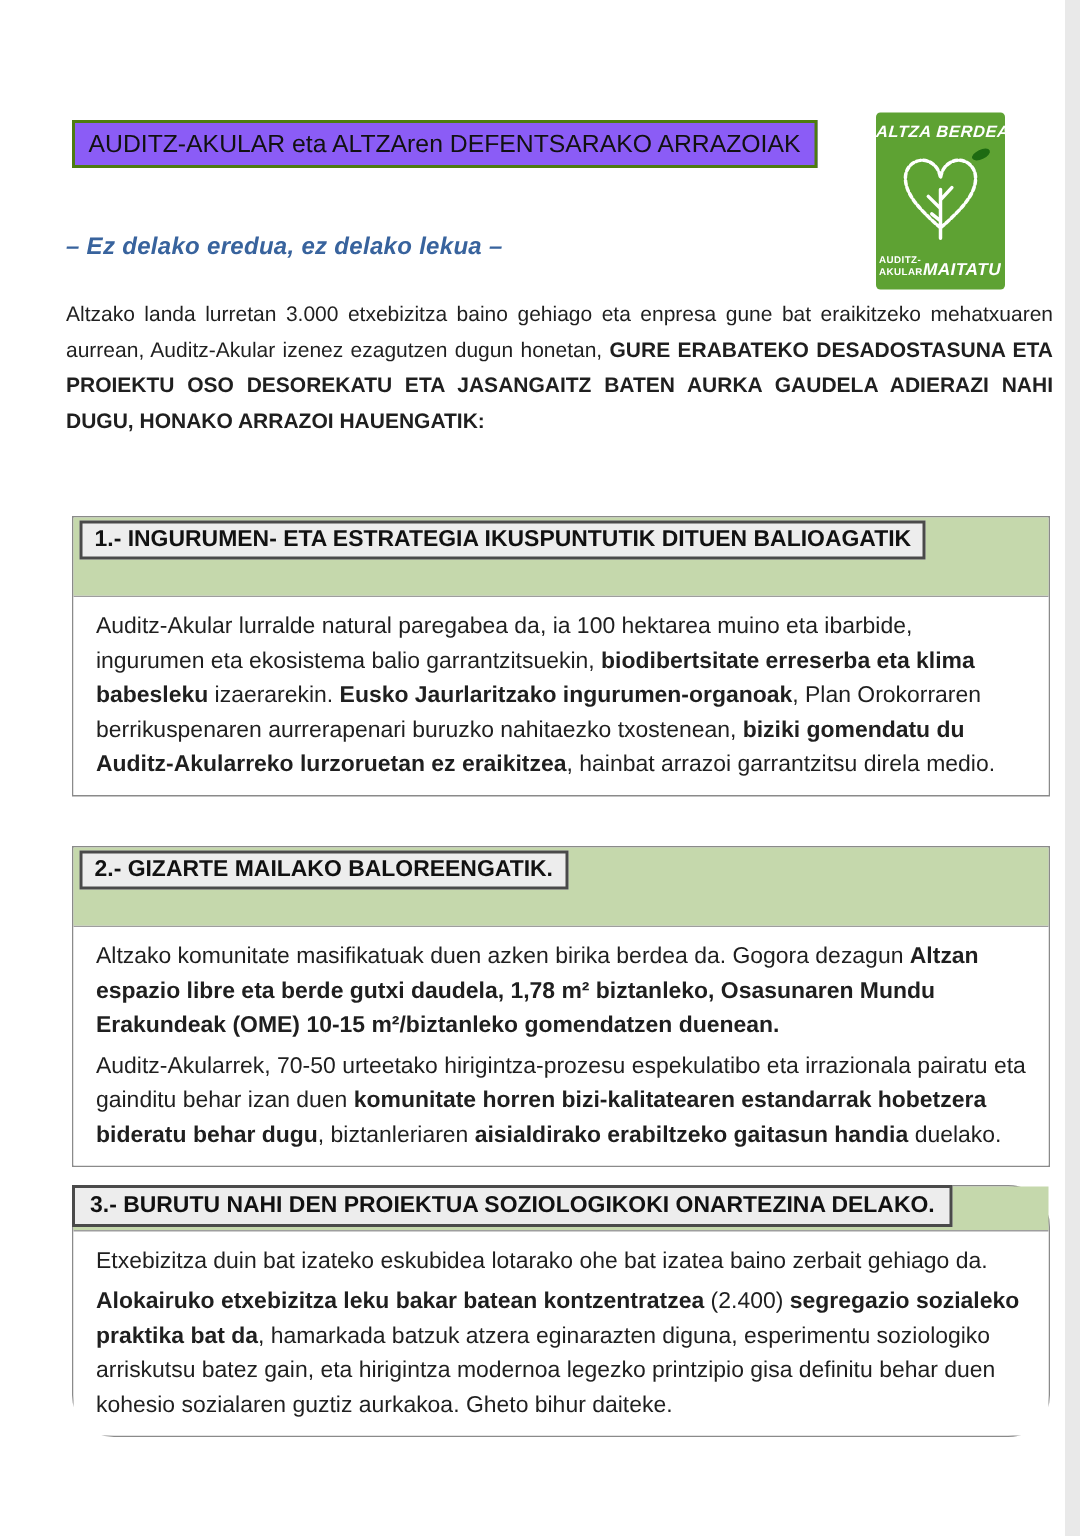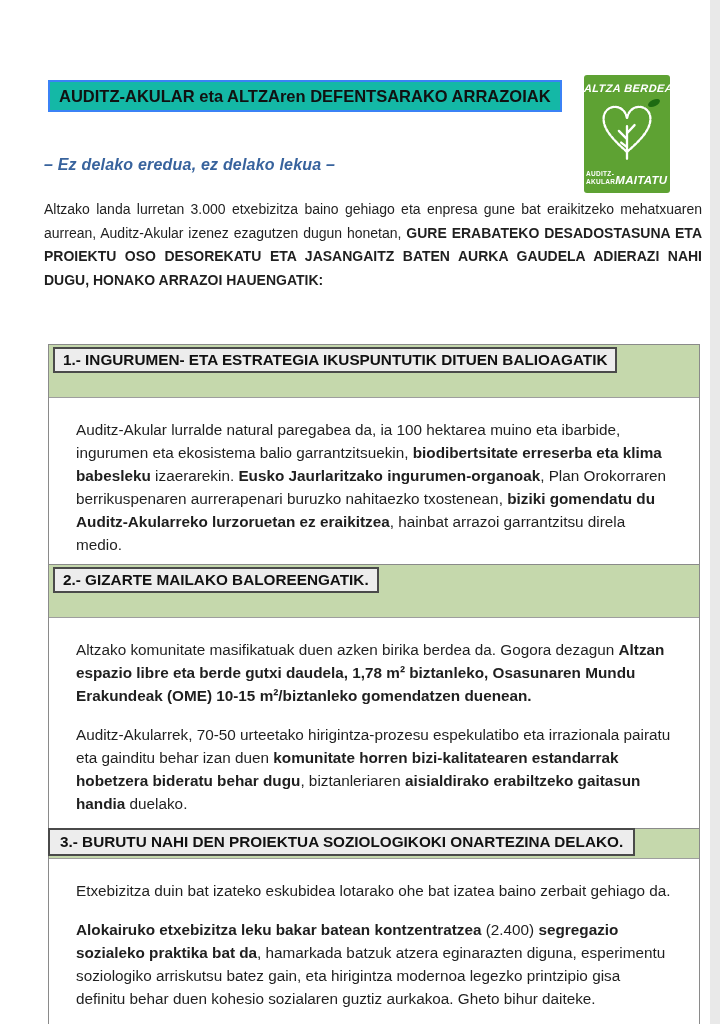--- a/index.html
+++ b/index.html
@@ -4,22 +4,22 @@
 <style>
   html,body{margin:0;padding:0;background:#fff;}
   .page{
     position:relative;width:725px;height:1024px;background:#ffffff;
     font-family:"Liberation Sans",sans-serif;color:#1f1f1f;overflow:hidden;
   }
   .scan-edge{position:absolute;left:710px;top:0;width:10px;height:1024px;background:#e9e9e9;}
 
   .title-box{
     position:absolute;left:48px;top:80px;height:27px;
-    background:#14b8a6;border:2px solid #3b82f6;
-    font-weight:bold;font-size:16.5px;line-height:27px;padding:1px 9px 0 9px;
+    background:#8b5cf6;border:2px solid #4d7c0f;
+    font-weight:normal;font-size:16.5px;line-height:27px;padding:1px 9px 0 9px;
     white-space:nowrap;color:#111;
   }
 
   .logo{
     position:absolute;left:584px;top:75px;width:86px;height:118px;
     background:#5ea233;border-radius:3px;
   }
   .logo-top{
     font-size:11px;font-weight:bold;font-style:italic;color:#fff;
     text-align:center;margin-top:7px;letter-spacing:.4px;white-space:nowrap;
@@ -41,37 +41,37 @@
   }
 
   .intro{
     position:absolute;left:44px;top:198px;width:658px;margin:0;
     font-size:14px;line-height:1.68;text-align:justify;
   }
 
   .sec{position:absolute;left:48px;width:652px;border:1px solid #8a8a8a;box-sizing:border-box;}
   .sec1{top:344px;}
   .sec2{top:564px;}
-  .sec3{top:828px;}
+  .sec3{top:790px;border-radius:28px;}
   .band{height:52px;background:#c5d8ac;position:relative;}
   .sec3 .band{height:29px;}
   .sec-heading{
     position:absolute;left:4px;top:2px;
     background:#ededed;border:2px solid #4a4a4a;
     font-weight:bold;font-size:15.3px;padding:2px 8px;white-space:nowrap;color:#111;
   }
   .sec3 .sec-heading{left:-1px;top:-1px;padding:3px 10px;}
   .sec-body{
     background:#fff;border-top:1px solid #9e9e9e;
     padding:5px 11px 4px 11px;font-size:15.3px;line-height:1.5;
   }
   .sec1 .sec-body{min-height:116px;}
   .sec2 .sec-body{min-height:145px;}
   .sec3 .sec-body{min-height:125px;}
-  .sec-body p{margin:16px;}
+  .sec-body p{margin:4px;}
   .b{font-weight:bold;}
 </style>
 </head>
 <body>
 
 <div class="page">
 
   <div class="scan-edge"></div>
 
   <div class="title-box">AUDITZ-AKULAR eta ALTZAren DEFENTSARAKO ARRAZOIAK</div>

